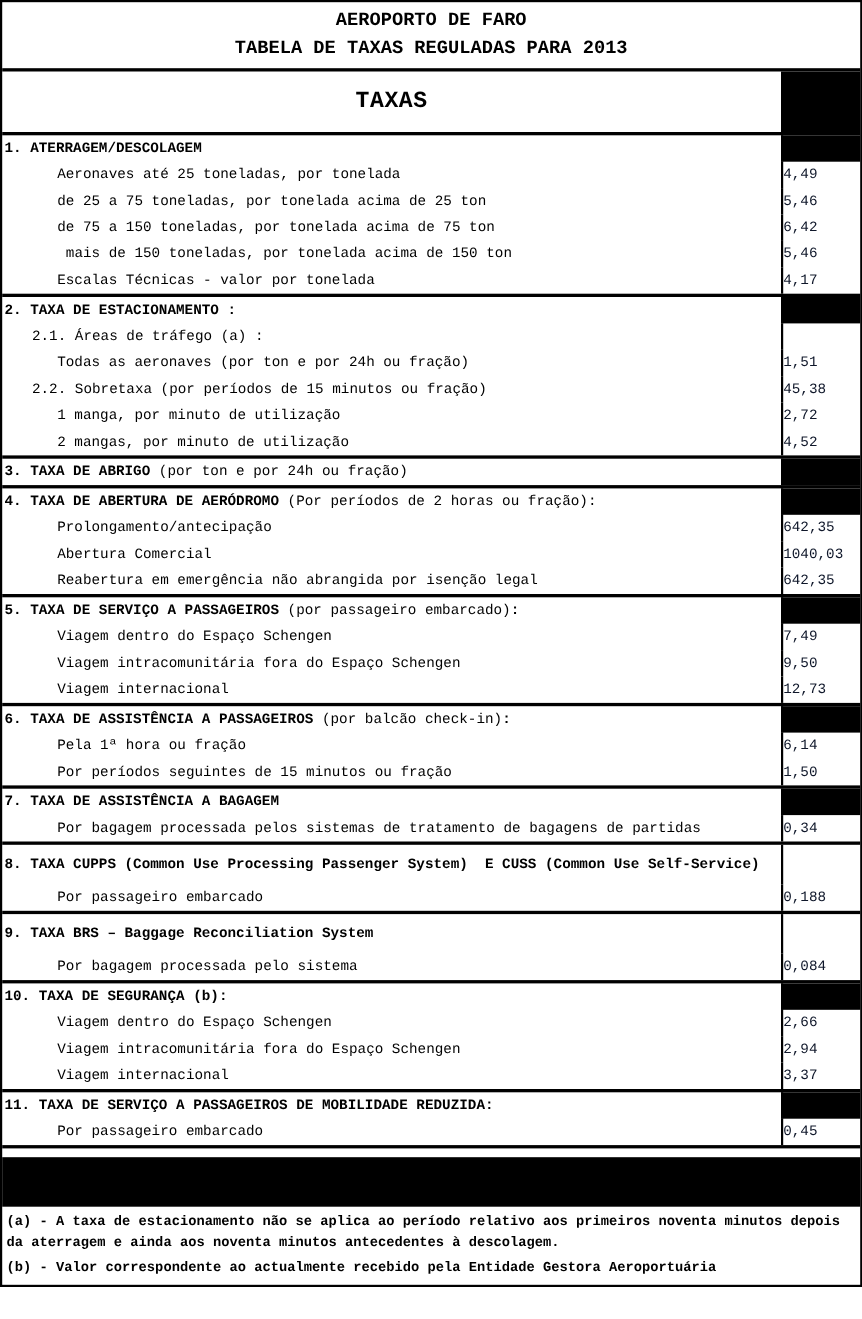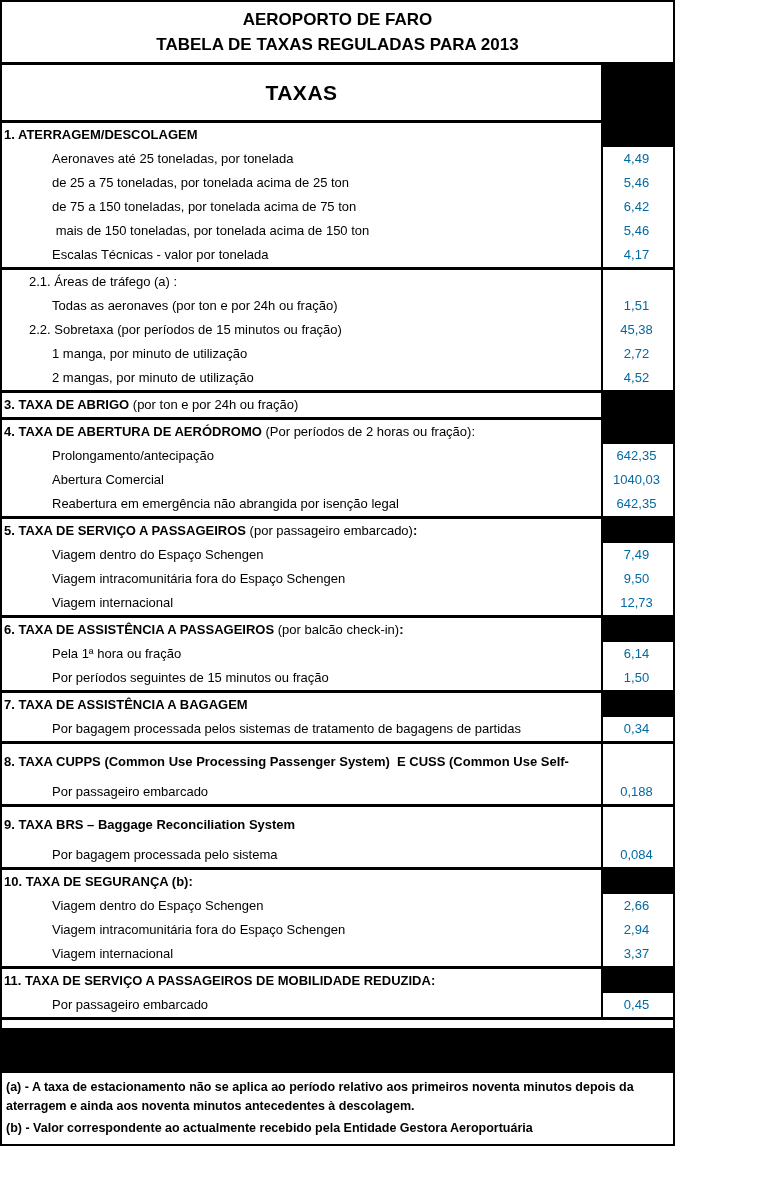--- a/index.html
+++ b/index.html
@@ -1,20 +1,20 @@
 <!DOCTYPE html>
 <html><head>
 <meta charset="utf-8">
 <style>
   html, body { margin: 0; padding: 0; background: #ffffff; }
   .doc {
-    width: 675px;
+    width: 784px;
     box-sizing: border-box;
     border: 2px solid #000;
-    font-family: Liberation Sans, sans-serif;
+    font-family: Liberation Mono, monospace;
     font-size: 13px;
     color: #000;
     background: #fff;
   }
   .title-block {
     border-bottom: 3px solid #000;
     text-align: center;
     font-weight: bold;
     font-size: 17px;
     line-height: 25px;
@@ -37,22 +37,22 @@
   }
   .tall .lbl { line-height: 36px; }
   .hdr .lbl { font-weight: bold; }
   .hdr .lbl .n { font-weight: normal; }
   .hdr .lbl .b { font-weight: bold; }
   .ind1 { padding-left: 27px; }
   .ind2 { padding-left: 50px; }
   .val {
     flex: 0 0 72px; box-sizing: border-box;
     border-left: 2px solid #000;
-    text-align: center; padding-right: 3px;
-    color: #0369a1; line-height: 24px;
+    text-align: left; padding-right: 3px;
+    color: #0f172a; line-height: 24px;
   }
   .val.black { background: #000; }
   .gap-row { height: 8px; }
   .black-band { height: 45px; background: #000; }
   .footnotes {
     padding: 5px 4px 6px 4px;
     font-weight: bold; font-size: 12.5px; line-height: 19px;
   }
   .footnotes .fn + .fn { margin-top: 3px; }
 </style>
@@ -92,20 +92,24 @@
       <div class="lbl ind2"> mais de 150 toneladas, por tonelada acima de 150 ton</div>
       <div class="val">5,46</div>
     </div>
     <div class="row">
       <div class="lbl ind2">Escalas Técnicas - valor por tonelada</div>
       <div class="val">4,17</div>
     </div>
   </div>
 
   <div class="section">
+    <div class="row hdr">
+      <div class="lbl"><span class="b">2. TAXA DE ESTACIONAMENTO :</span><span class="n"></span><span class="b"></span></div>
+      <div class="val black"></div>
+    </div>
     <div class="row">
       <div class="lbl ind1">2.1. Áreas de tráfego (a) :</div>
       <div class="val"></div>
     </div>
     <div class="row">
       <div class="lbl ind2">Todas as aeronaves (por ton e por 24h ou fração)</div>
       <div class="val">1,51</div>
     </div>
     <div class="row">
       <div class="lbl ind1">2.2. Sobretaxa (por períodos de 15 minutos ou fração)</div>

